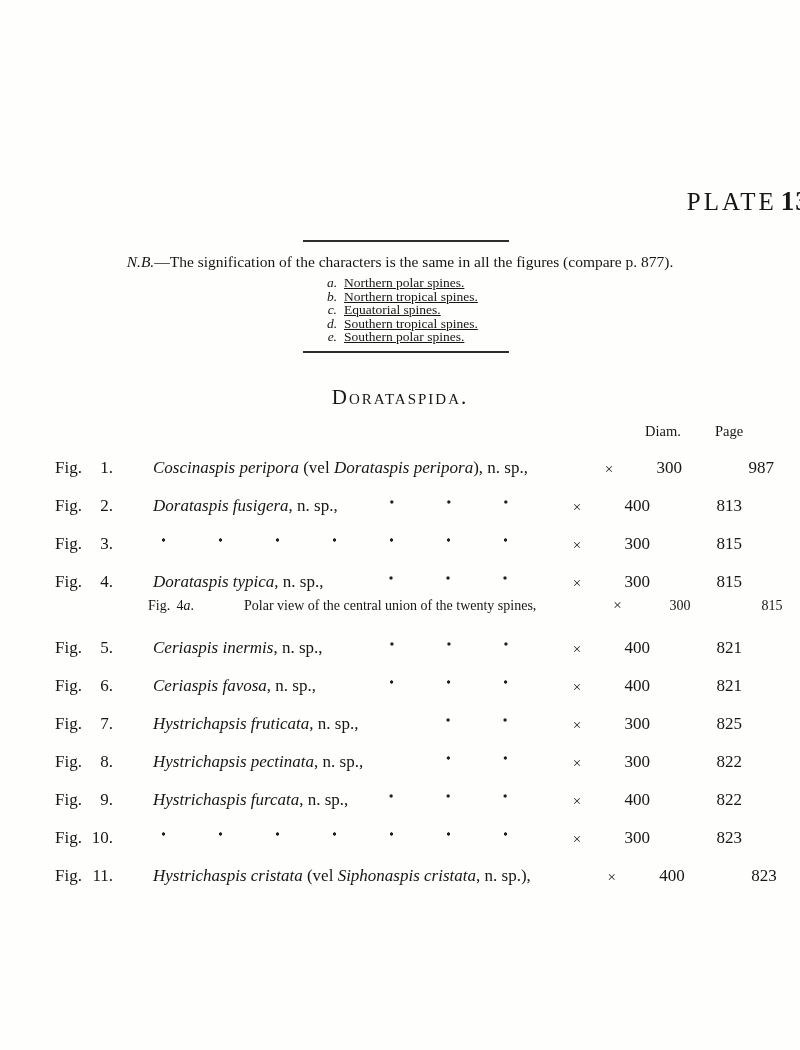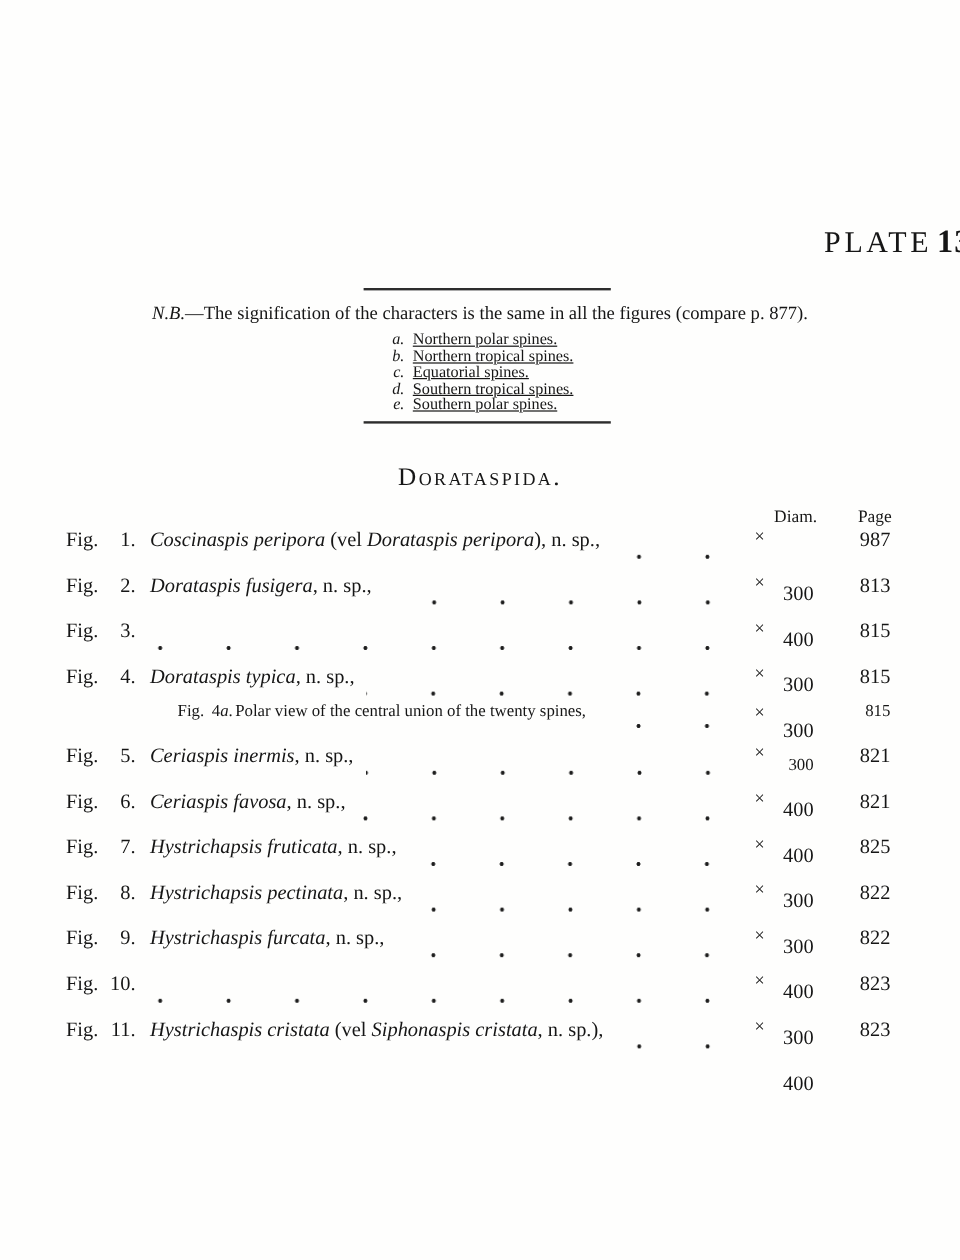--- a/index.html
+++ b/index.html
@@ -40,26 +40,26 @@
     position:absolute;top:385px;left:0;width:100%;
     text-align:center;font-variant:small-caps;
     font-size:21px;letter-spacing:2px;
   }
   
   .col-header{position:absolute;top:423px;font-size:14.5px;text-align:center;}
   .col-header-diam{left:638px;width:50px;}
   .col-header-page{left:704px;width:50px;}
   
   .figure-list{position:absolute;top:440px;left:55px;width:691px;}
-  .figure-row{height:38px;display:flex;align-items:flex-start;font-size:17px;}
+  .figure-row{height:38px;display:flex;align-items:flex-end;font-size:17px;gap:28px;}
   .figure-row.sub{height:28px;margin-top:-6px;margin-bottom:6px;font-size:14px;}
   .fig-cell{width:58px;flex:none;display:flex;justify-content:space-between;white-space:nowrap;}
   .figure-row.sub .fig-cell{margin-left:93px;width:46px;}
   .name-cell{margin-left:12px;flex:none;white-space:nowrap;}
-  .figure-row.sub .name-cell{margin-left:2px;}
+  .figure-row.sub .name-cell{margin-left:22px;}
   .seg-italic{font-style:italic;}
   .seg-roman{font-style:normal;}
   .leader{
     flex:1;align-self:stretch;margin:0 6px 0 10px;min-width:0;
     background-image:radial-gradient(circle, #1d1d1d 1.4px, rgba(0,0,0,0) 1.9px);
     background-size:57px 100%;
     background-repeat:repeat-x;
     background-position:right calc(50% + 5px);
   }
   .times-cell{width:18px;flex:none;text-align:center;font-size:15px;}

